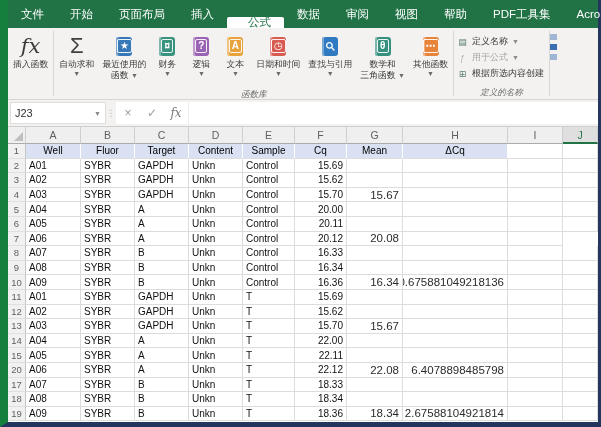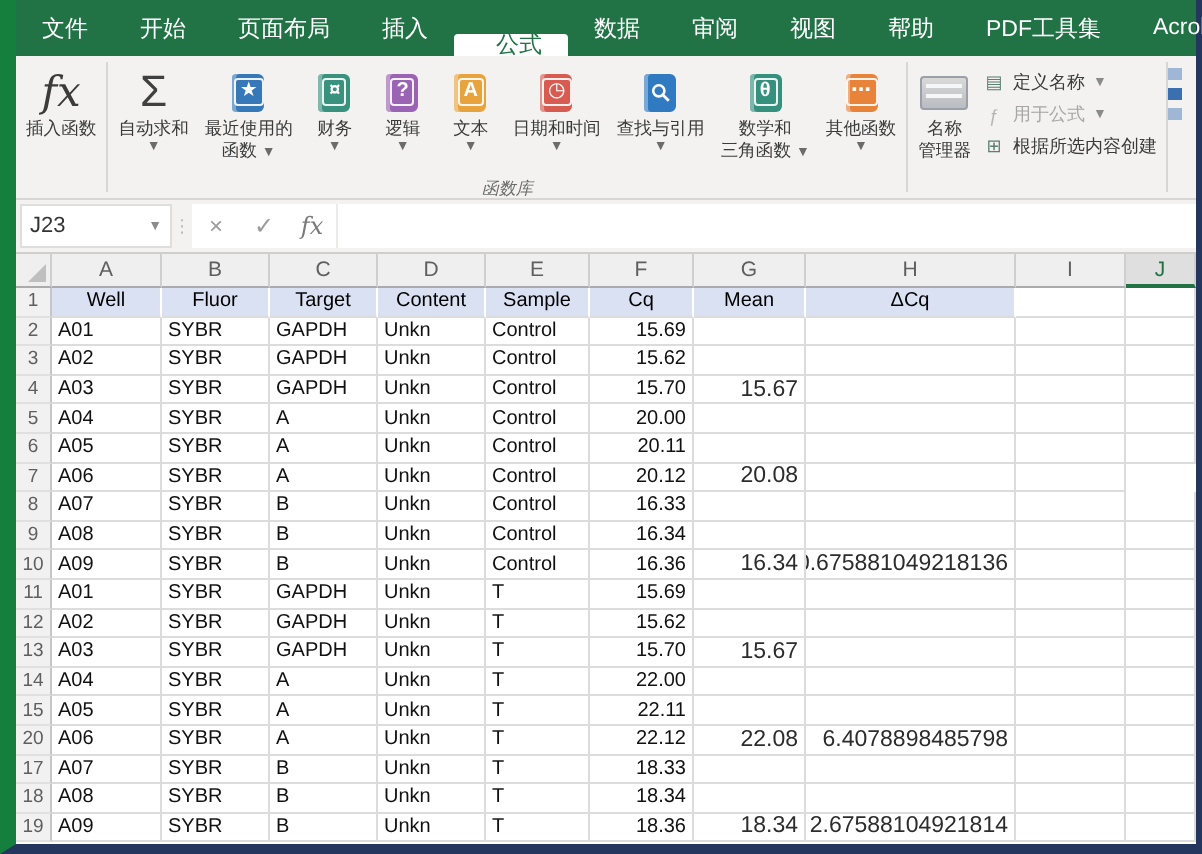--- a/index.html
+++ b/index.html
@@ -40,21 +40,21 @@
   .smallbtn .sic { width:11px; text-align:center; font-size:9px; color:#5b7f72; }
   .smallbtn.disabled { color:#a6a6a6; }
   .smallbtn.disabled .sic { color:#b5b5b5; }
   .smallbtn .dd2 { font-size:7px; color:#8a8a8a; }
   .rib-sliver { width:9px; display:flex; flex-direction:column; gap:4px; padding-top:6px; }
   .rib-sliver i { display:block; width:7px; height:6px; background:#9fb6d4; }
   .rib-sliver i.b { background:#3a6fb0; }
 
   
   .fbar { height:27px; background:#F3F2F1; border-bottom:1px solid #D0CECC; display:flex; align-items:stretch; }
-  .namebox { width:76px; background:#fff; border:1px solid #E0DEDC; margin:2px 0 2px 2px; display:flex; align-items:center;
+  .namebox { width:96px; background:#fff; border:1px solid #E0DEDC; margin:2px 0 2px 2px; display:flex; align-items:center;
              font-size:11px; color:#333; padding:0 4px; }
   .namebox .nb-dd { margin-left:auto; font-size:7px; color:#8a8a8a; }
   .fbar .dots { width:10px; display:flex; align-items:center; justify-content:center; color:#b9b9b9; font-size:9px; }
   .fbar .fb-btn { width:24px; display:flex; align-items:center; justify-content:center; color:#9b9b9b; font-size:12px; background:#fff; margin:2px 0; }
   .fbar .fb-btn.fxsm { font-family:"DejaVu Serif","Liberation Serif",serif; font-style:italic; font-size:12px; color:#7a7a7a; }
   .fbar .finput { flex:1; background:#fff; margin:2px 0; border-left:1px solid #EDEBE9; }
 
   
   .sheet { position:relative; background:#fff; }
   .grid-row { display:grid; grid-template-columns:18px 55px 54px 54px 54px 52px 52px 56px 105px 55px minmax(0,1fr); }
@@ -194,44 +194,38 @@
             <span class="dd">▼</span>
           </div>
         </div>
       <div class="rib-grouplabel">函数库</div>
     </div>
 
     <div class="rib-sep"></div>
 
     <div class="rib-section">
       <div class="rib-buttons">
-        <div class="bigbtn">
-          <span class="ic">
-              <span class="namemgr-ic"></span>
-            </span>
-          <span class="lb">名称</span>
-          <span class="lb">管理器</span>
-        </div>
         <div class="smallcol" id="definedNamesSmall">
             <div class="smallbtn">
               <span class="sic">▤</span>
               <span>定义名称</span>
               <span class="dd2">▼</span>
             </div>
             <div class="smallbtn disabled">
               <span class="sic">ƒ</span>
               <span>用于公式</span>
               <span class="dd2">▼</span>
             </div>
             <div class="smallbtn">
               <span class="sic">⊞</span>
               <span>根据所选内容创建</span>
             </div>
           </div>
       </div>
+      <div class="rib-grouplabel">定义的名称</div>
     </div>
 
     <div class="rib-sep"></div>
 
     <div class="rib-sliver">
       <i></i>
         <i class="b"></i>
         <i></i>
     </div>
   </div>

